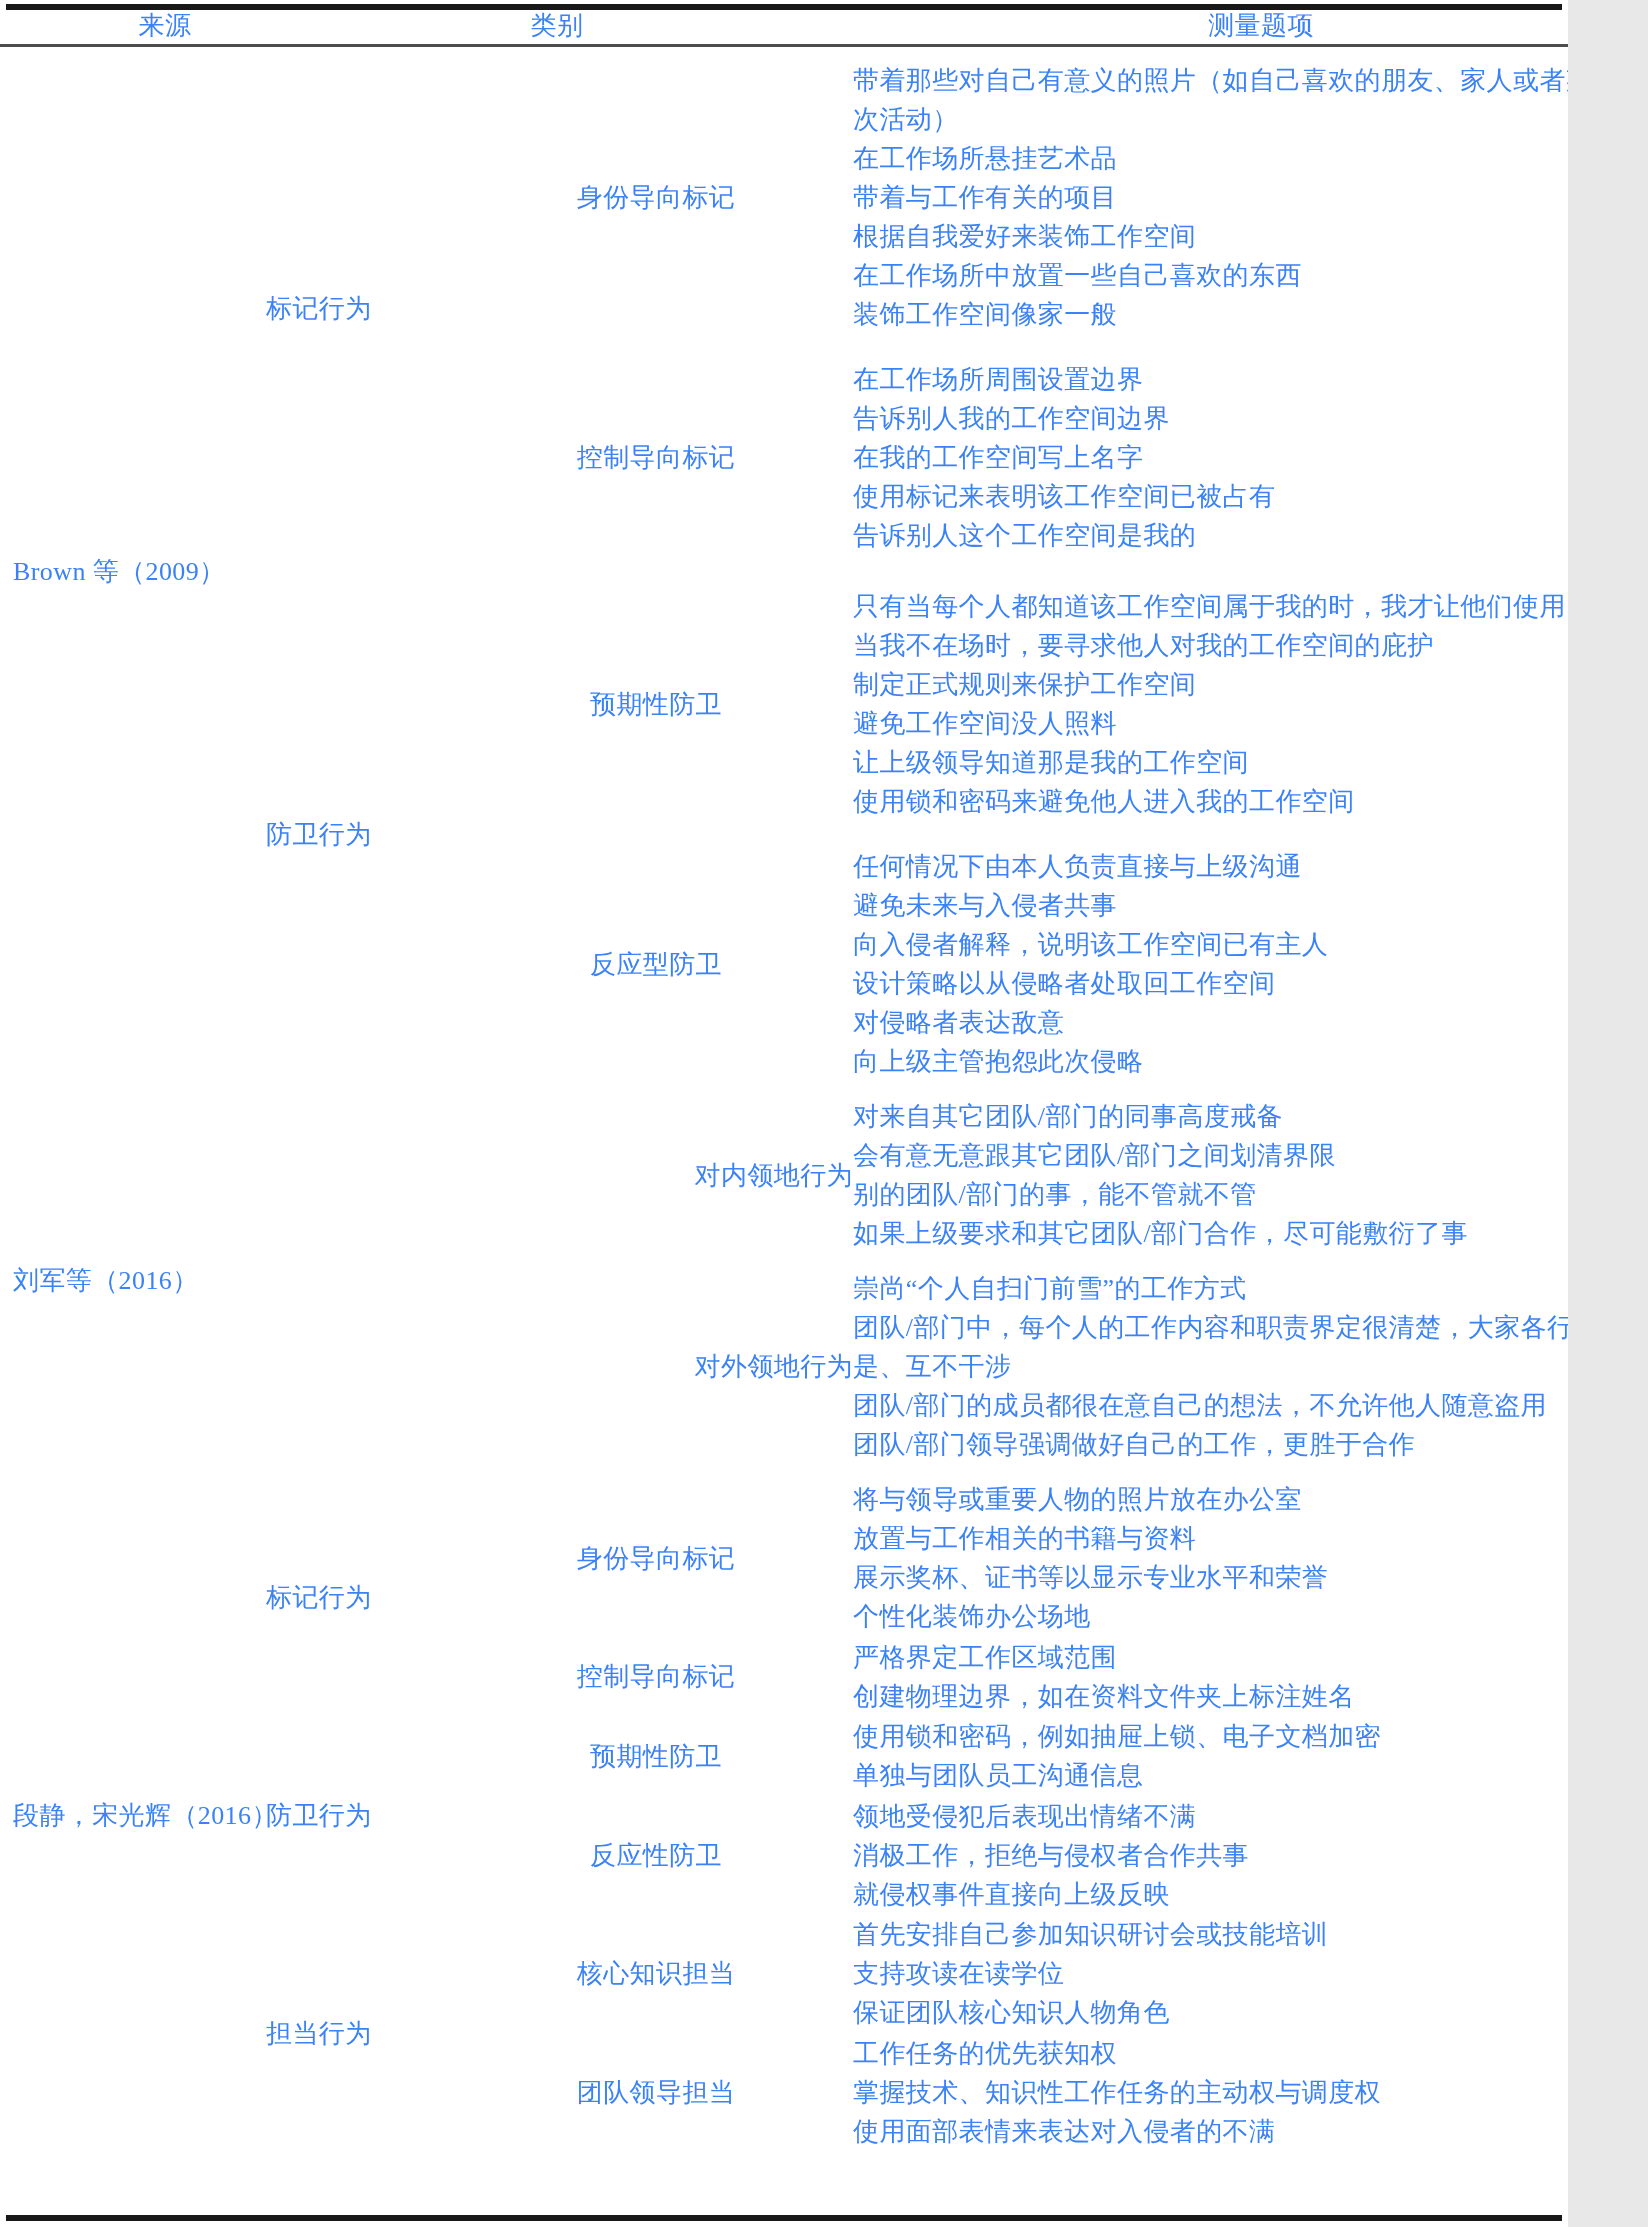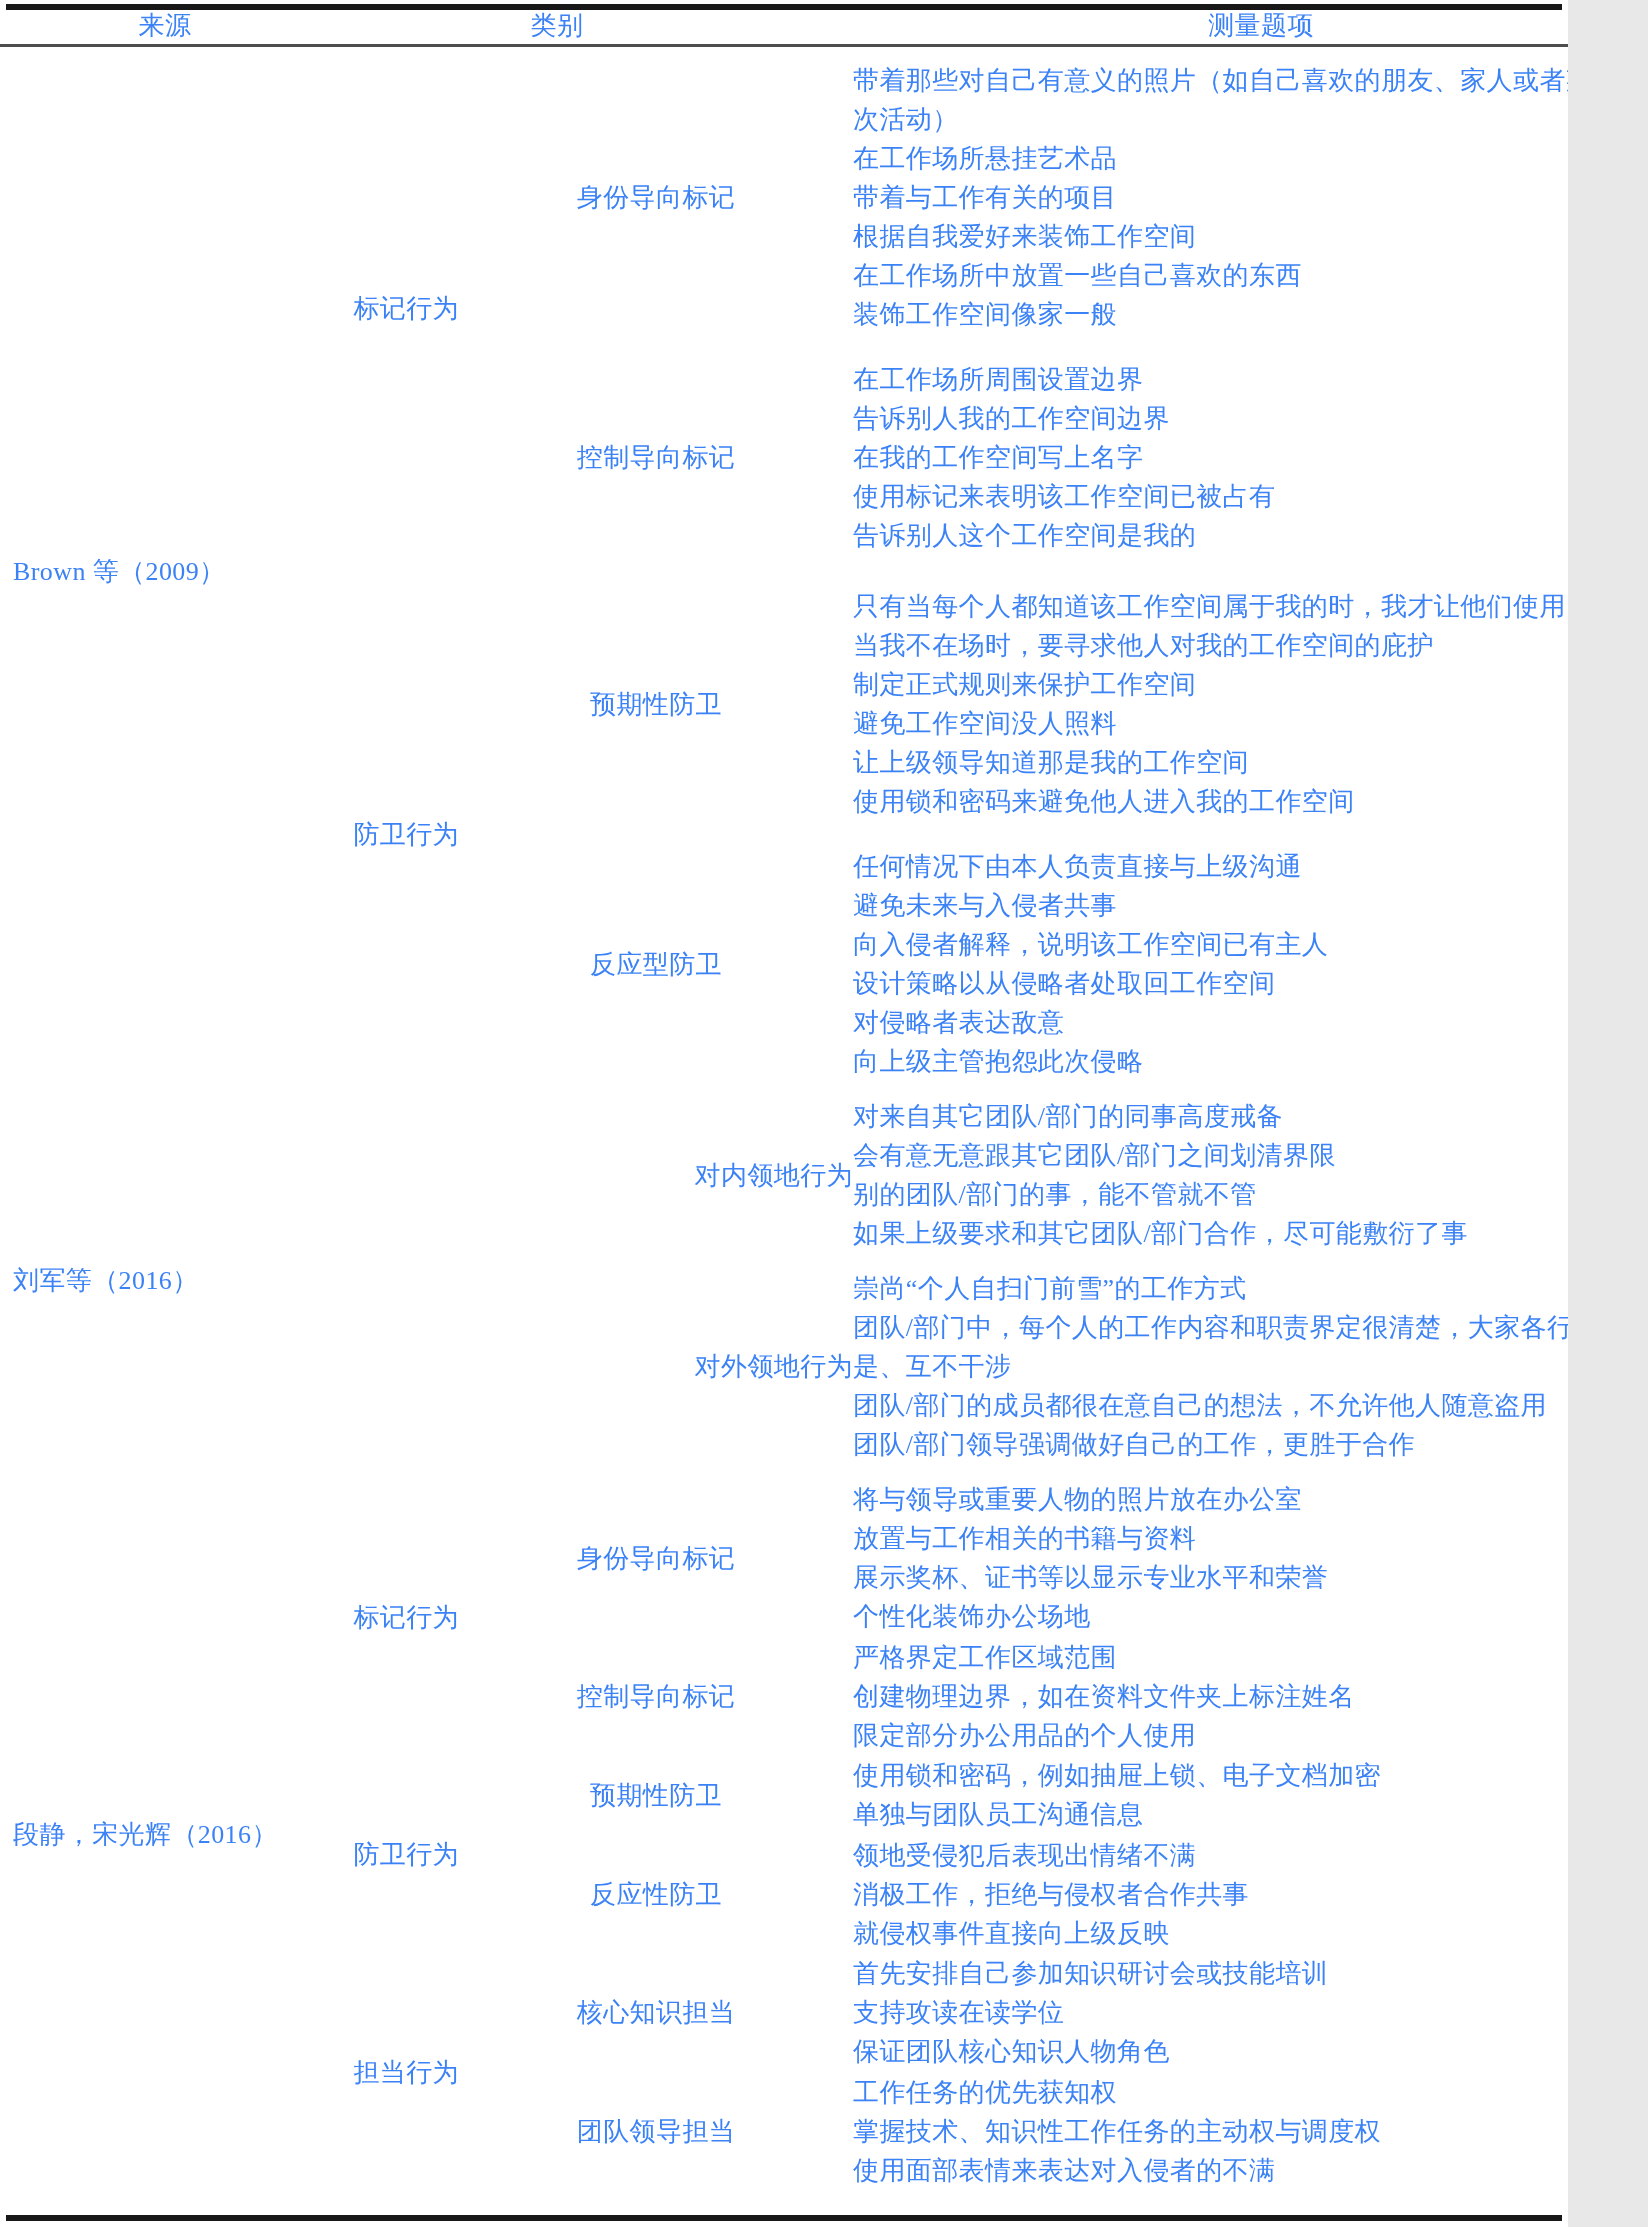--- a/index.html
+++ b/index.html
@@ -37,21 +37,21 @@
   .src span { white-space:nowrap; }
 
   .groups { flex:1; }
   .group { display:flex; }
   .group + .group { margin-top:32px; }
   .sec-liu  .group + .group { margin-top:16px; }
   .sec-duan .group + .group { margin-top:1.6px; }
 
   .cat {
     width:193px; flex-shrink:0;
-    display:flex; align-items:center; justify-content:flex-end; text-align:center;
+    display:flex; align-items:center; justify-content:flex-start; text-align:center;
   }
   .cat-mid {
     width:587px; justify-content:flex-end;
     box-sizing:border-box; padding-left:114px;
   }
   .cat span { white-space:nowrap; }
 
   .subgroups { flex:1; }
   .subgroup { display:flex; }
   .subgroup + .subgroup { margin-top:26px; }
@@ -212,21 +212,20 @@
                 <div class="item">个性化装饰办公场地</div>
               </div>
             </div>
             <div class="subgroup">
               <div class="subcat">
                 <span>控制导向标记</span>
               </div>
               <div class="items">
                 <div class="item">严格界定工作区域范围</div>
                 <div class="item">创建物理边界，如在资料文件夹上标注姓名</div>
-                <div class="item">限定部分办公用品的个人使用</div>
               </div>
             </div>
           </div>
         </div>
 
         <div class="group">
           <div class="cat">
             <span>防卫行为</span>
           </div>
           <div class="subgroups">

